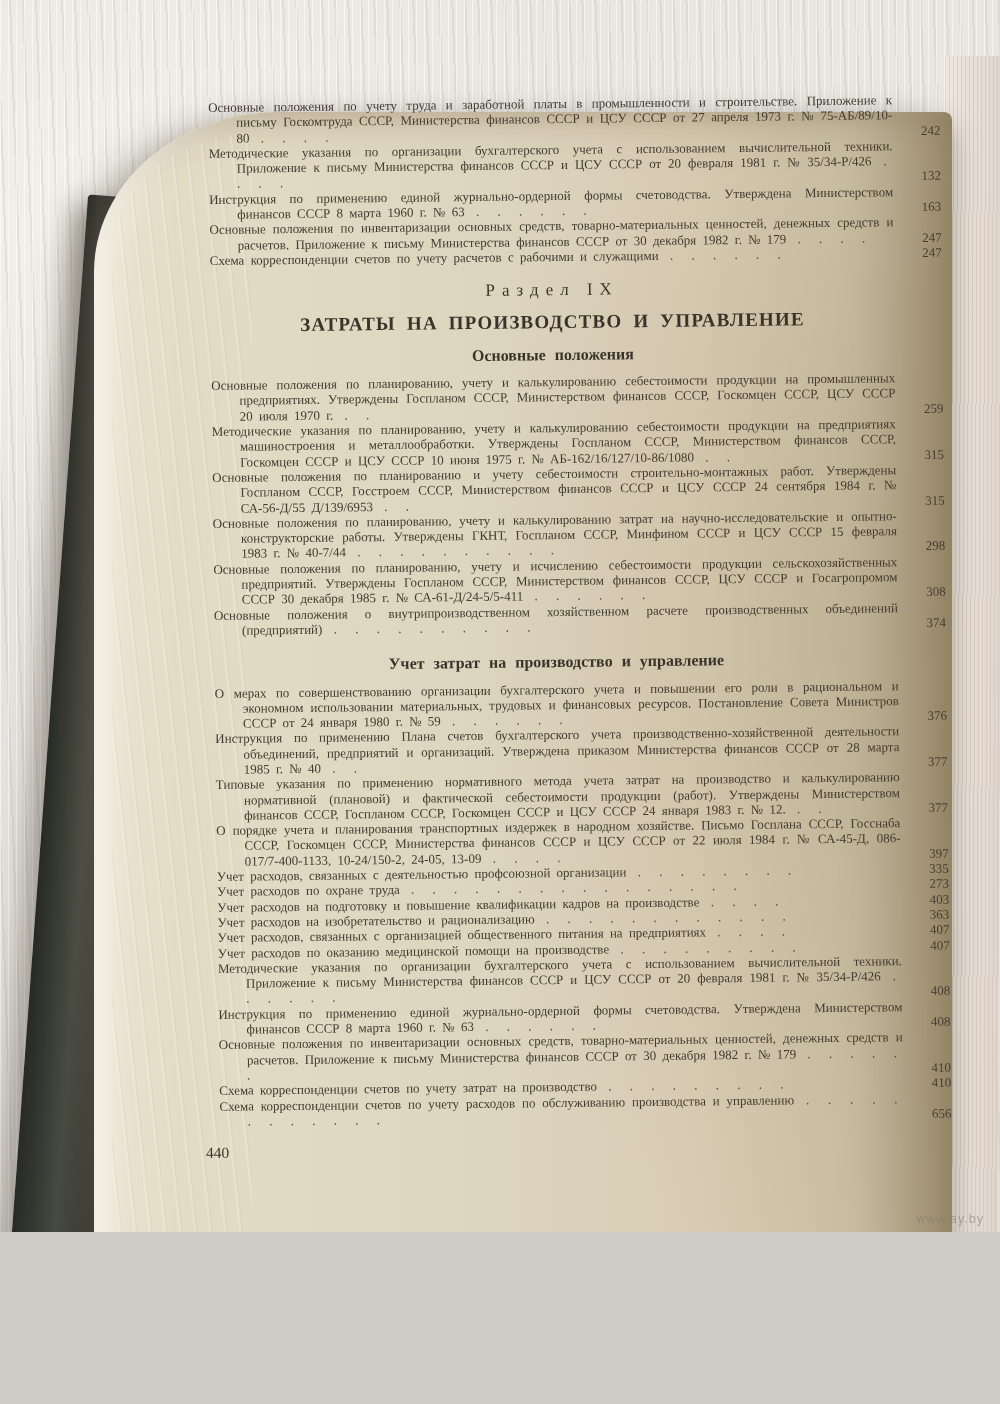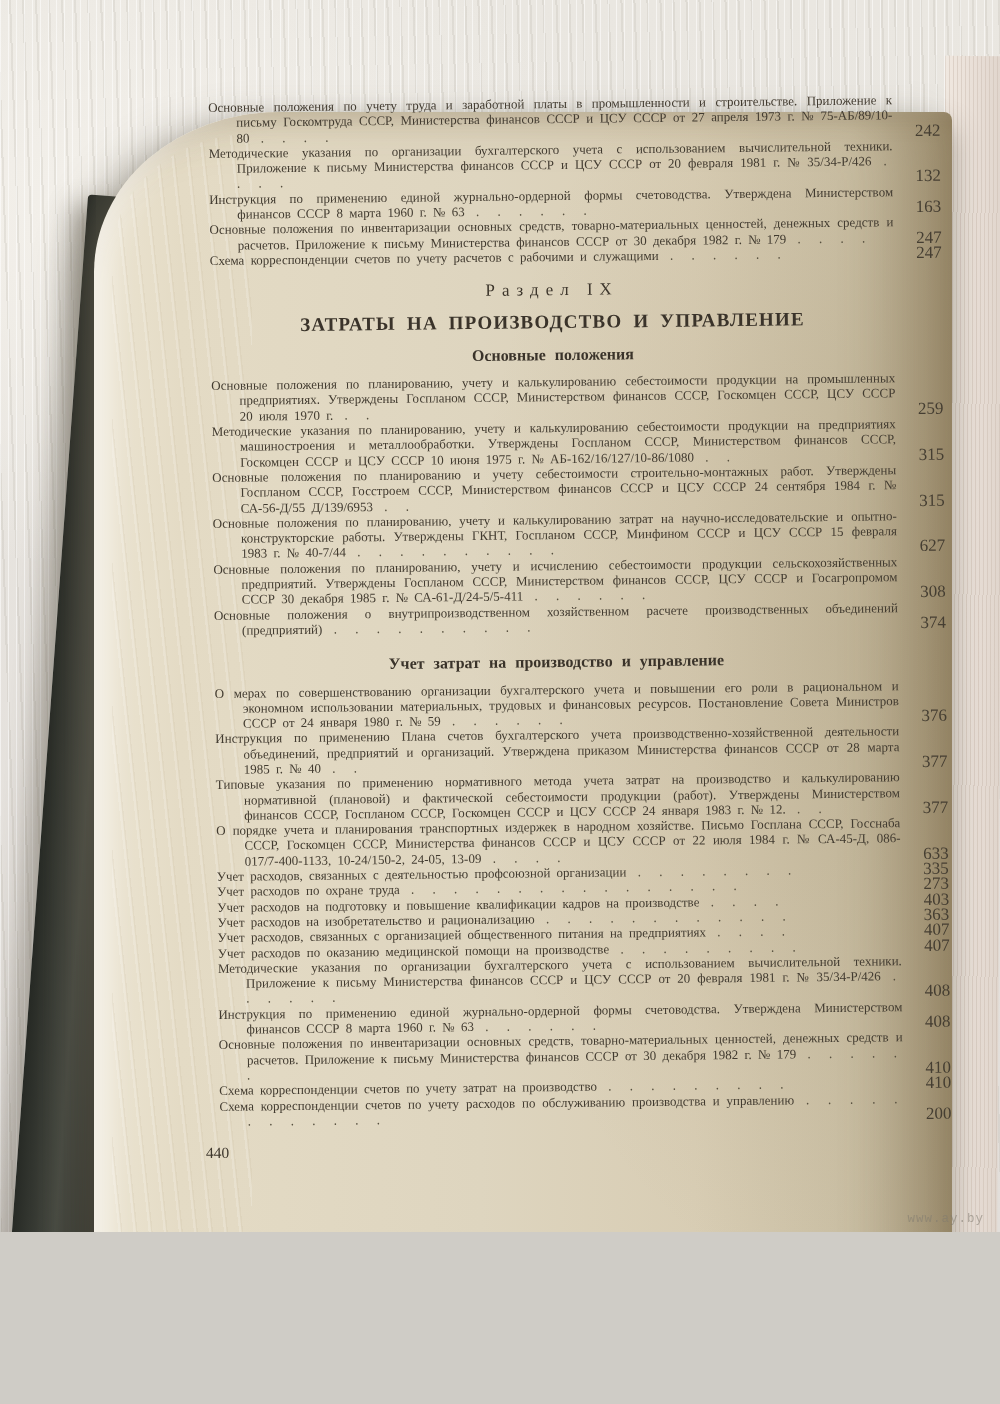--- a/index.html
+++ b/index.html
@@ -71,39 +71,39 @@
   }
   .entry{
     position:relative;text-align:justify;
     padding:0 48px 0 28px;text-indent:-28px;
     word-spacing:3px;
   }
   .entry-text{}
   .leader{letter-spacing:6px;margin-left:5px;color:#57503f;}
   .pagenum{
     position:absolute;right:0;bottom:0;width:46px;text-align:right;
-    text-indent:0;font-size:17px;color:#453e32;
+    text-indent:0;font-size:13px;color:#453e32;
   }
   .kicker{
     margin:18px 48px 0 0;text-align:center;font-size:17px;letter-spacing:7px;
     color:#3d362c;
   }
   .title{
     margin:16px 48px 0 0;text-align:center;font-weight:bold;font-size:19px;
     letter-spacing:1.2px;word-spacing:5px;color:#3a332a;
   }
   .subsection{
     margin:18px 48px 12px 0;text-align:center;font-weight:bold;font-size:16px;
     word-spacing:5px;color:#3a332a;
   }
   .subsection.second{margin-top:20px;}
   .folio{margin:16px 0 0 -14px;font-size:15.5px;color:#3f382e;}
   .watermark{
     position:absolute;right:16px;bottom:6px;font-size:12.5px;letter-spacing:1px;
-    color:rgba(128,122,112,.55);font-family:Liberation Mono, monospace;
+    color:rgba(128,122,112,.55);font-family:Liberation Sans, sans-serif;
   }
 </style>
 </head>
 <body>
 
 <div class="stage">
   <div class="rib-corner"></div>
   <div class="rib-strip"></div>
   <div class="cover-spine"></div>
   <div class="cover-corner-top"></div>
@@ -164,21 +164,21 @@
 
   <div class="entry">
     <span class="entry-text">Основные положения по планированию и учету себестоимости строительно-монтажных работ. Утверждены Госпланом СССР, Госстроем СССР, Министерством финансов СССР и ЦСУ СССР 24 сентября 1984 г. № СА-56-Д/55 Д/139/6953</span>
     <span class="leader">. .</span>
     <span class="pagenum">315</span>
   </div>
 
   <div class="entry">
     <span class="entry-text">Основные положения по планированию, учету и калькулированию затрат на научно-исследовательские и опытно-конструкторские работы. Утверждены ГКНТ, Госпланом СССР, Минфином СССР и ЦСУ СССР 15 февраля 1983 г. № 40-7/44</span>
     <span class="leader">. . . . . . . . . .</span>
-    <span class="pagenum">627</span>
+    <span class="pagenum">298</span>
   </div>
 
   <div class="entry">
     <span class="entry-text">Основные положения по планированию, учету и исчислению себестоимости продукции сельскохозяйственных предприятий. Утверждены Госпланом СССР, Министерством финансов СССР, ЦСУ СССР и Госагропромом СССР 30 декабря 1985 г. № СА-61-Д/24-5/5-411</span>
     <span class="leader">. . . . . .</span>
     <span class="pagenum">308</span>
   </div>
 
   <div class="entry">
     <span class="entry-text">Основные положения о внутрипроизводственном хозяйственном расчете производственных объединений (предприятий)</span>
@@ -204,21 +204,21 @@
 
   <div class="entry">
     <span class="entry-text">Типовые указания по применению нормативного метода учета затрат на производство и калькулированию нормативной (плановой) и фактической себестоимости продукции (работ). Утверждены Министерством финансов СССР, Госпланом СССР, Госкомцен СССР и ЦСУ СССР 24 января 1983 г. № 12.</span>
     <span class="leader">. .</span>
     <span class="pagenum">377</span>
   </div>
 
   <div class="entry">
     <span class="entry-text">О порядке учета и планирования транспортных издержек в народном хозяйстве. Письмо Госплана СССР, Госснаба СССР, Госкомцен СССР, Министерства финансов СССР и ЦСУ СССР от 22 июля 1984 г. № СА-45-Д, 086-017/7-400-1133, 10-24/150-2, 24-05, 13-09</span>
     <span class="leader">. . . .</span>
-    <span class="pagenum">633</span>
+    <span class="pagenum">397</span>
   </div>
 
   <div class="entry">
     <span class="entry-text">Учет расходов, связанных с деятельностью профсоюзной организации</span>
     <span class="leader">. . . . . . . .</span>
     <span class="pagenum">335</span>
   </div>
 
   <div class="entry">
     <span class="entry-text">Учет расходов по охране труда</span>
@@ -270,21 +270,21 @@
 
   <div class="entry">
     <span class="entry-text">Схема корреспонденции счетов по учету затрат на производство</span>
     <span class="leader">. . . . . . . . .</span>
     <span class="pagenum">410</span>
   </div>
 
   <div class="entry">
     <span class="entry-text">Схема корреспонденции счетов по учету расходов по обслуживанию производства и управлению</span>
     <span class="leader">. . . . . . . . . . . .</span>
-    <span class="pagenum">200</span>
+    <span class="pagenum">656</span>
   </div>
 </div>
 
     <div class="folio">440</div>
   </div>
 
   <div class="watermark">www.ay.by</div>
 </div>
 
 </body></html>

